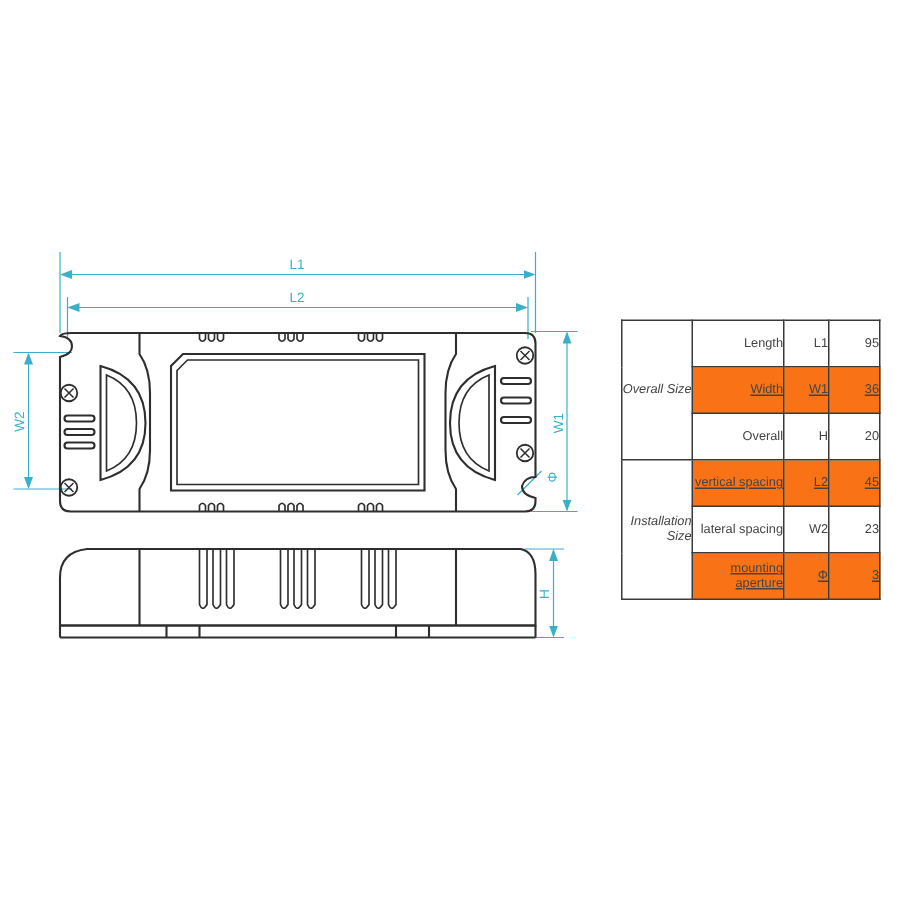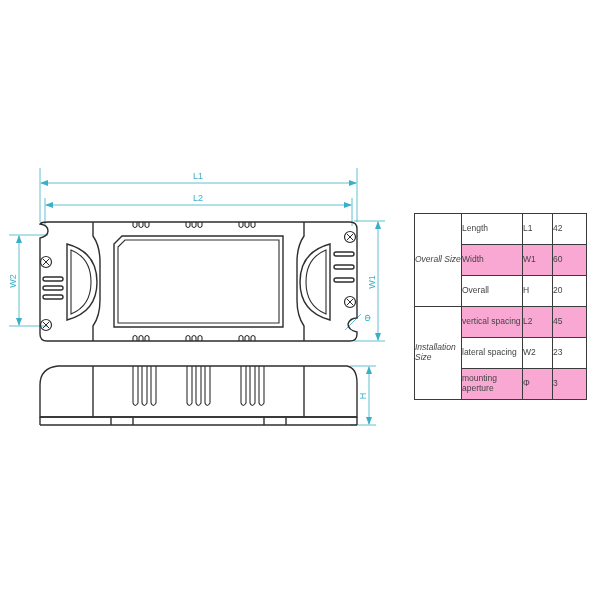--- a/index.html
+++ b/index.html
@@ -4,29 +4,29 @@
 <style>
   html, body { margin:0; padding:0; background:#ffffff; }
   body { width:600px; height:600px; position:relative; overflow:hidden; font-family:"Liberation Sans", sans-serif; }
   #drawing { position:absolute; left:0; top:0; }
   .spec-table {
     position:absolute; left:414px; top:213px;
     border-collapse:collapse; font-family:"Liberation Sans", sans-serif;
     font-size:8.5px; color:#444;
   }
   .spec-table td {
-    border:1.3px solid #3a3a3a; text-align:left; vertical-align:middle;
+    border:1.3px solid #3a3a3a; text-align:right; vertical-align:middle;
     padding:0; line-height:1.15;
   }
   .c-group { width:46px;font-style:italic; }
   .c-item { width:60px; }
   .c-sym { width:29px; }
   .c-val { width:33px; }
   .spec-table tr { height:31px; }
-  .shade { background:#f9a8d4; }
+  .shade { background:#f97316;text-decoration:underline; }
   .dim-label { font-family:"Liberation Sans", sans-serif; font-size:9px; fill:#3ab0c8; }
 </style>
 </head>
 <body>
 
 <svg id="drawing" width="600" height="600" viewBox="0 0 600 600">
   <defs>
     <marker id="arr" markerWidth="8" markerHeight="6" refX="7" refY="3" orient="auto-start-reverse" markerUnits="userSpaceOnUse">
       <path d="M0,0 L8,3 L0,6 z" fill="#3ab0c8"></path>
     </marker>
@@ -147,26 +147,26 @@
     </g>
   </g>
 </svg>
 
 <table class="spec-table">
   <tbody>
       <tr>
     <td class="c-group" rowspan="3">Overall Size</td>
     <td class="c-item">Length</td>
     <td class="c-sym">L1</td>
-    <td class="c-val">42</td>
+    <td class="c-val">95</td>
   </tr>
   <tr>
     <td class="c-item shade">Width</td>
     <td class="c-sym shade">W1</td>
-    <td class="c-val shade">60</td>
+    <td class="c-val shade">36</td>
   </tr>
   <tr>
     <td class="c-item">Overall</td>
     <td class="c-sym">H</td>
     <td class="c-val">20</td>
   </tr>
   <tr>
     <td class="c-group" rowspan="3">Installation Size</td>
     <td class="c-item shade">vertical spacing</td>
     <td class="c-sym shade">L2</td>

